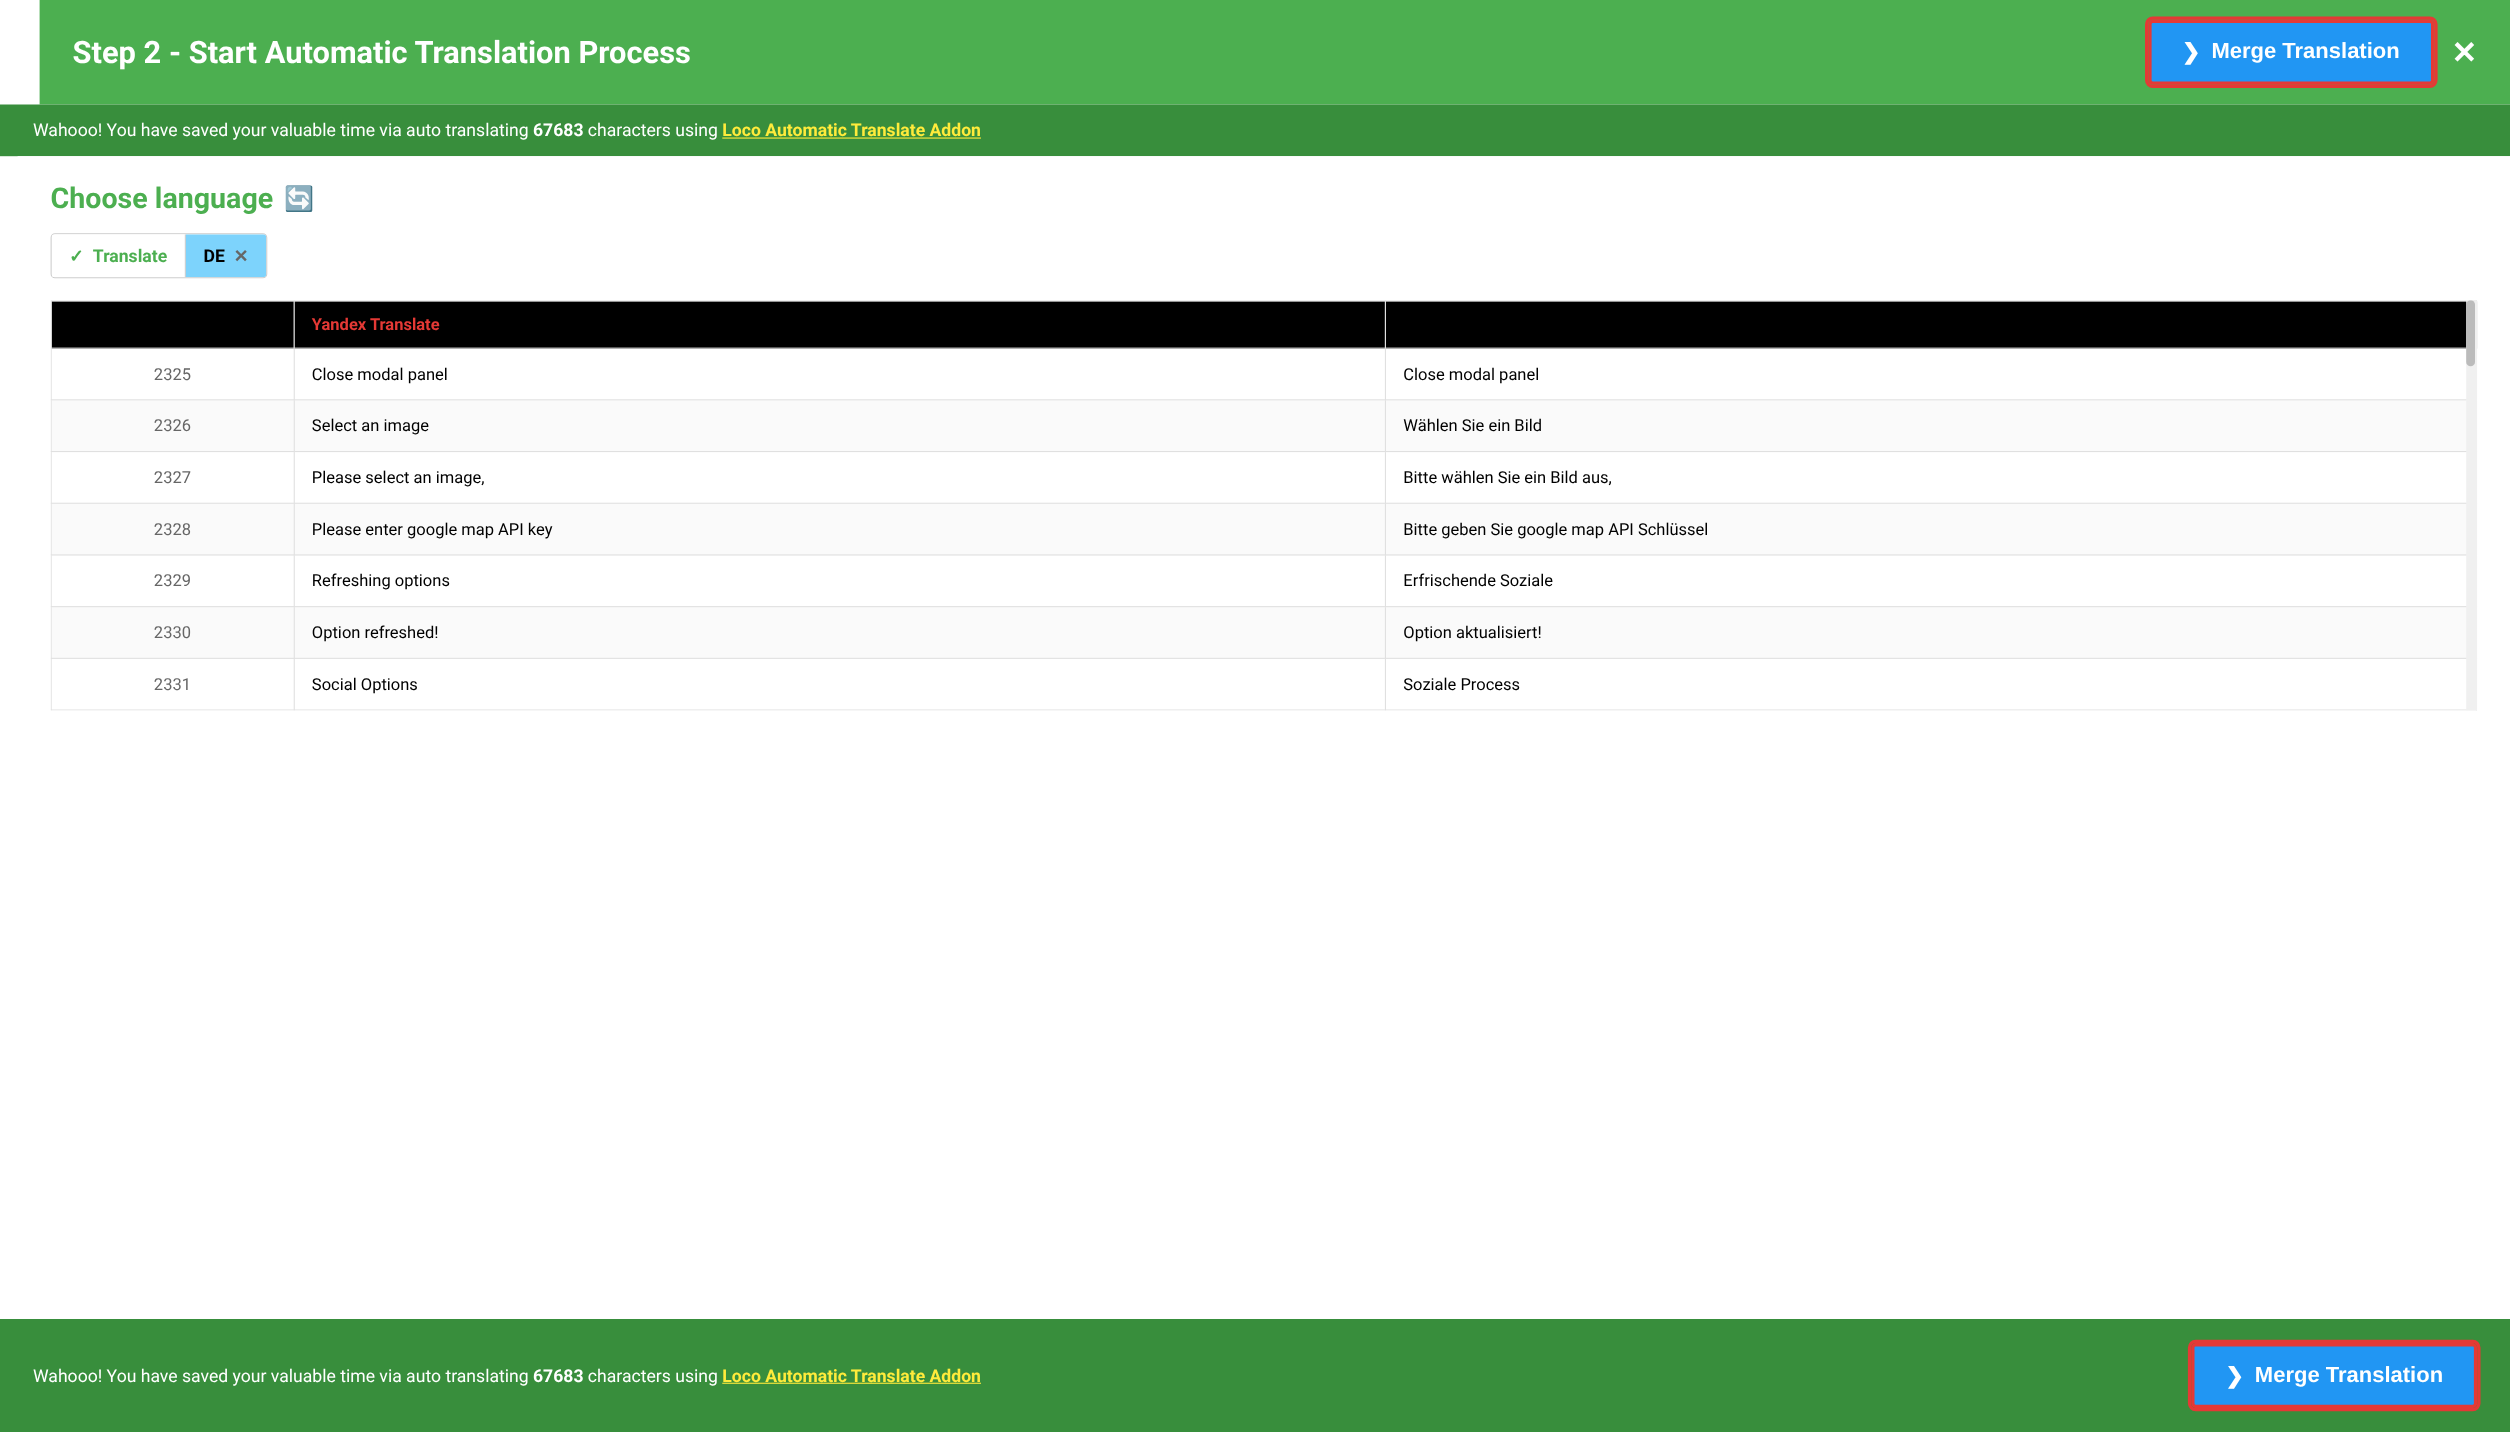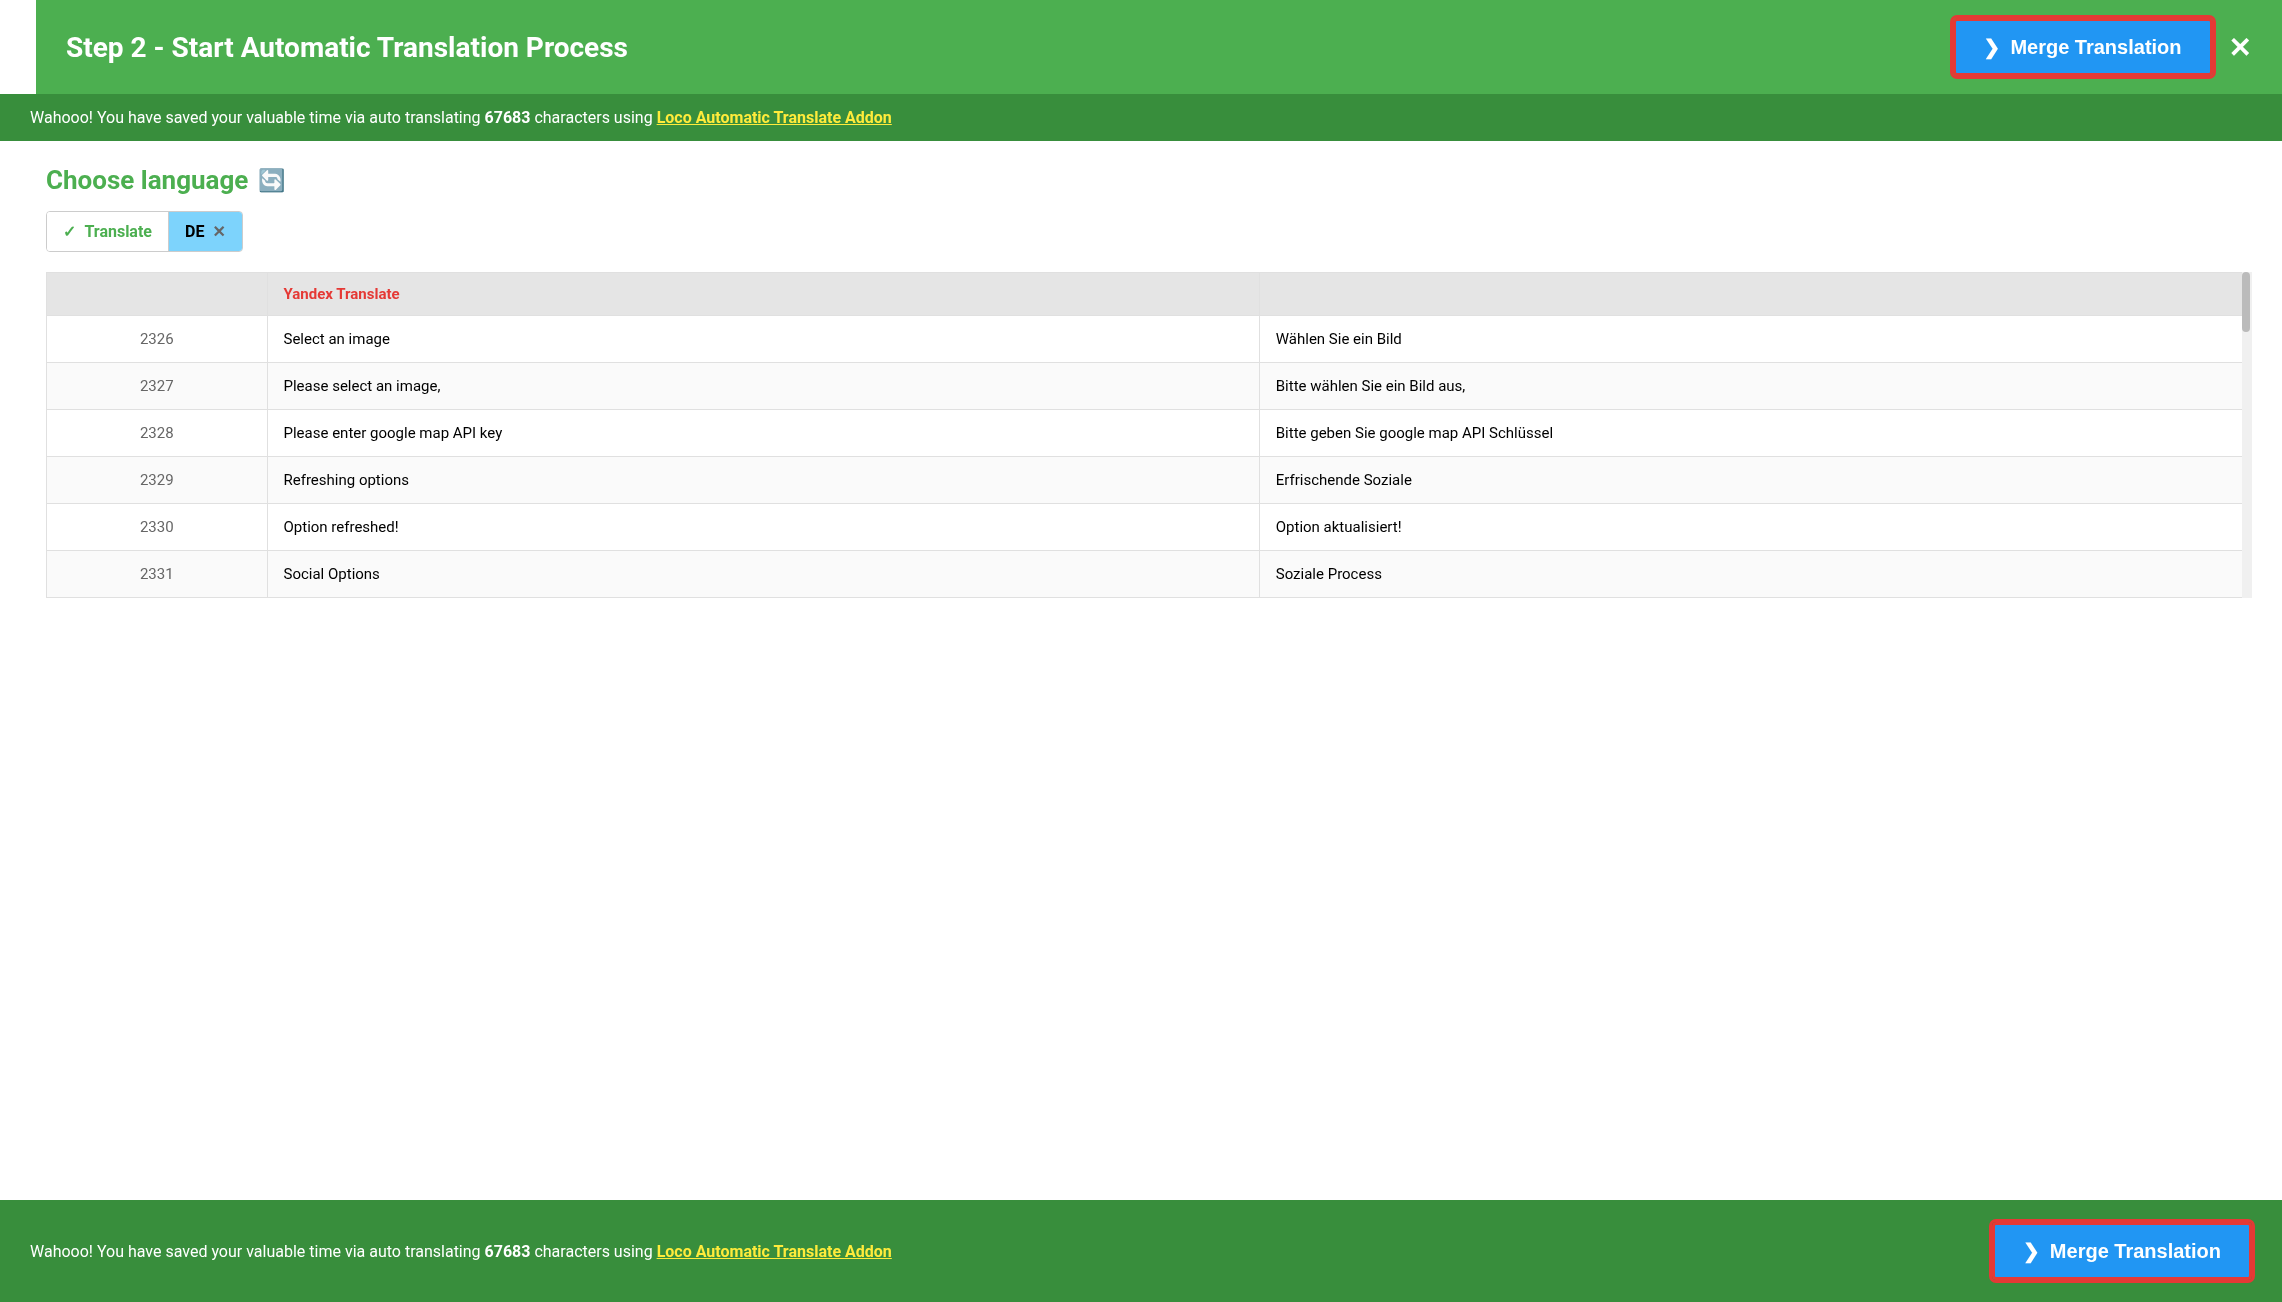--- a/index.html
+++ b/index.html
@@ -140,21 +140,21 @@
       font-size: 16px;
       cursor: pointer;
     }
 
     .translation-table {
       width: 100%;
       border-collapse: collapse;
     }
 
     .translation-table thead tr {
-      background: #e5e5e5;
+      background: #000000;
     }
 
     .translation-table th {
       padding: 12px 16px;
       text-align: left;
       font-weight: bold;
       border: 1px solid #e0e0e0;
       font-size: 15px;
     }
 
@@ -277,20 +277,25 @@
       <thead>
         <tr>
           <th class="row-number"></th>
           <th class="source-col">
             <span class="yandex-header">Yandex Translate</span>
           </th>
           <th class="target-col"></th>
         </tr>
       </thead>
       <tbody id="table-body">
+      <tr>
+      <td class="row-number">2325</td>
+      <td class="source-col">Close modal panel</td>
+      <td class="target-col">Close modal panel</td>
+    </tr>
           <tr>
       <td class="row-number">2326</td>
       <td class="source-col">Select an image</td>
       <td class="target-col">Wählen Sie ein Bild</td>
     </tr>
           <tr>
       <td class="row-number">2327</td>
       <td class="source-col">Please select an image,</td>
       <td class="target-col">Bitte wählen Sie ein Bild aus,</td>
     </tr>

